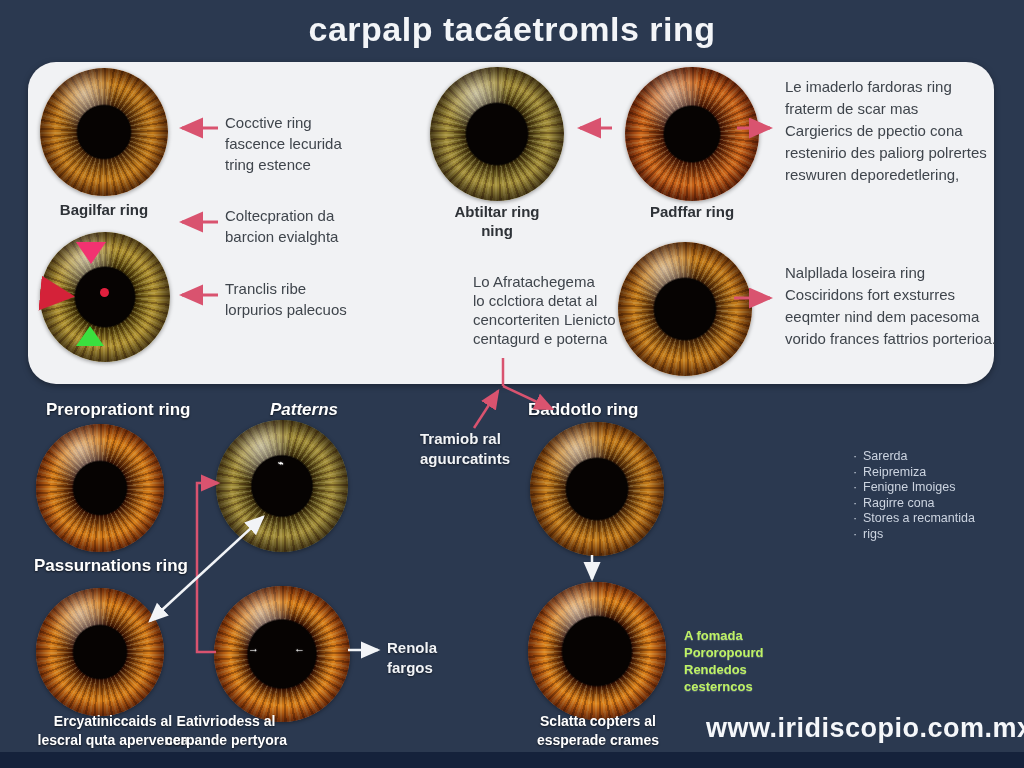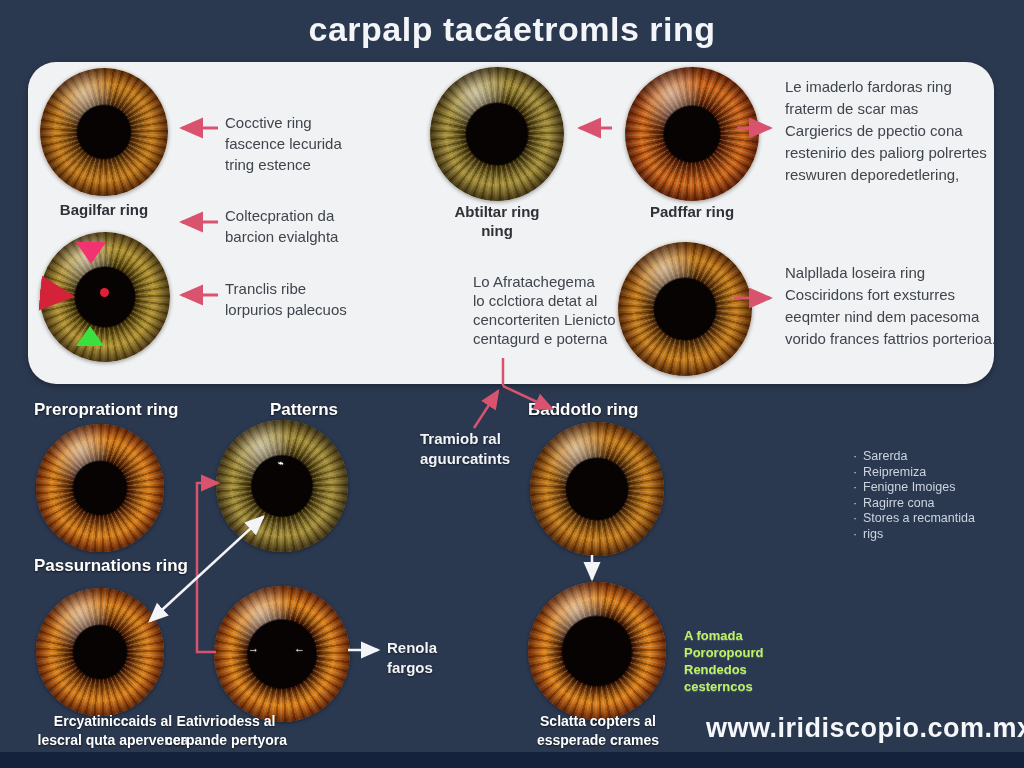--- a/index.html
+++ b/index.html
@@ -118,22 +118,22 @@
   </div>
 
   <div class="abs anno" style="left:757px;top:200px;line-height:22px;">
     <div>Nalpllada loseira ring</div>
     <div>Cosciridons fort exsturres</div>
     <div>eeqmter nind dem pacesoma</div>
     <div>vorido frances fattrios porterioa.</div>
   </div>
 </div>
 
-<div class="abs hdr" style="left:34px;top:400px;">Preroprationt ring</div>
-<div class="abs hdr" style="left:270px;top:400px;">Patterns</div>
+<div class="abs hdr" style="left:46px;top:400px;">Preroprationt ring</div>
+<div class="abs hdr" style="left:270px;top:400px;font-style:italic;">Patterns</div>
 <div class="abs hdr" style="left:528px;top:400px;">Baddotlo ring</div>
 <div class="abs hdr" style="left:34px;top:556px;">Passurnations ring</div>
 
 <div class="iris i-fire" style="left:36px;top:424px;width:128px;height:128px;"></div>
 <div class="iris i-olive p-md" style="left:216px;top:420px;width:132px;height:132px;">
   <div class="pupil-glyph" style="left:62px;top:38px;font-size:9px;">⌁</div>
 </div>
 <div class="iris i-fire" style="left:36px;top:588px;width:128px;height:128px;"></div>
 <div class="iris i-fire p-lg" style="left:214px;top:586px;width:136px;height:136px;">
   <div class="pupil-glyph" style="left:34px;top:56px;">→</div>

